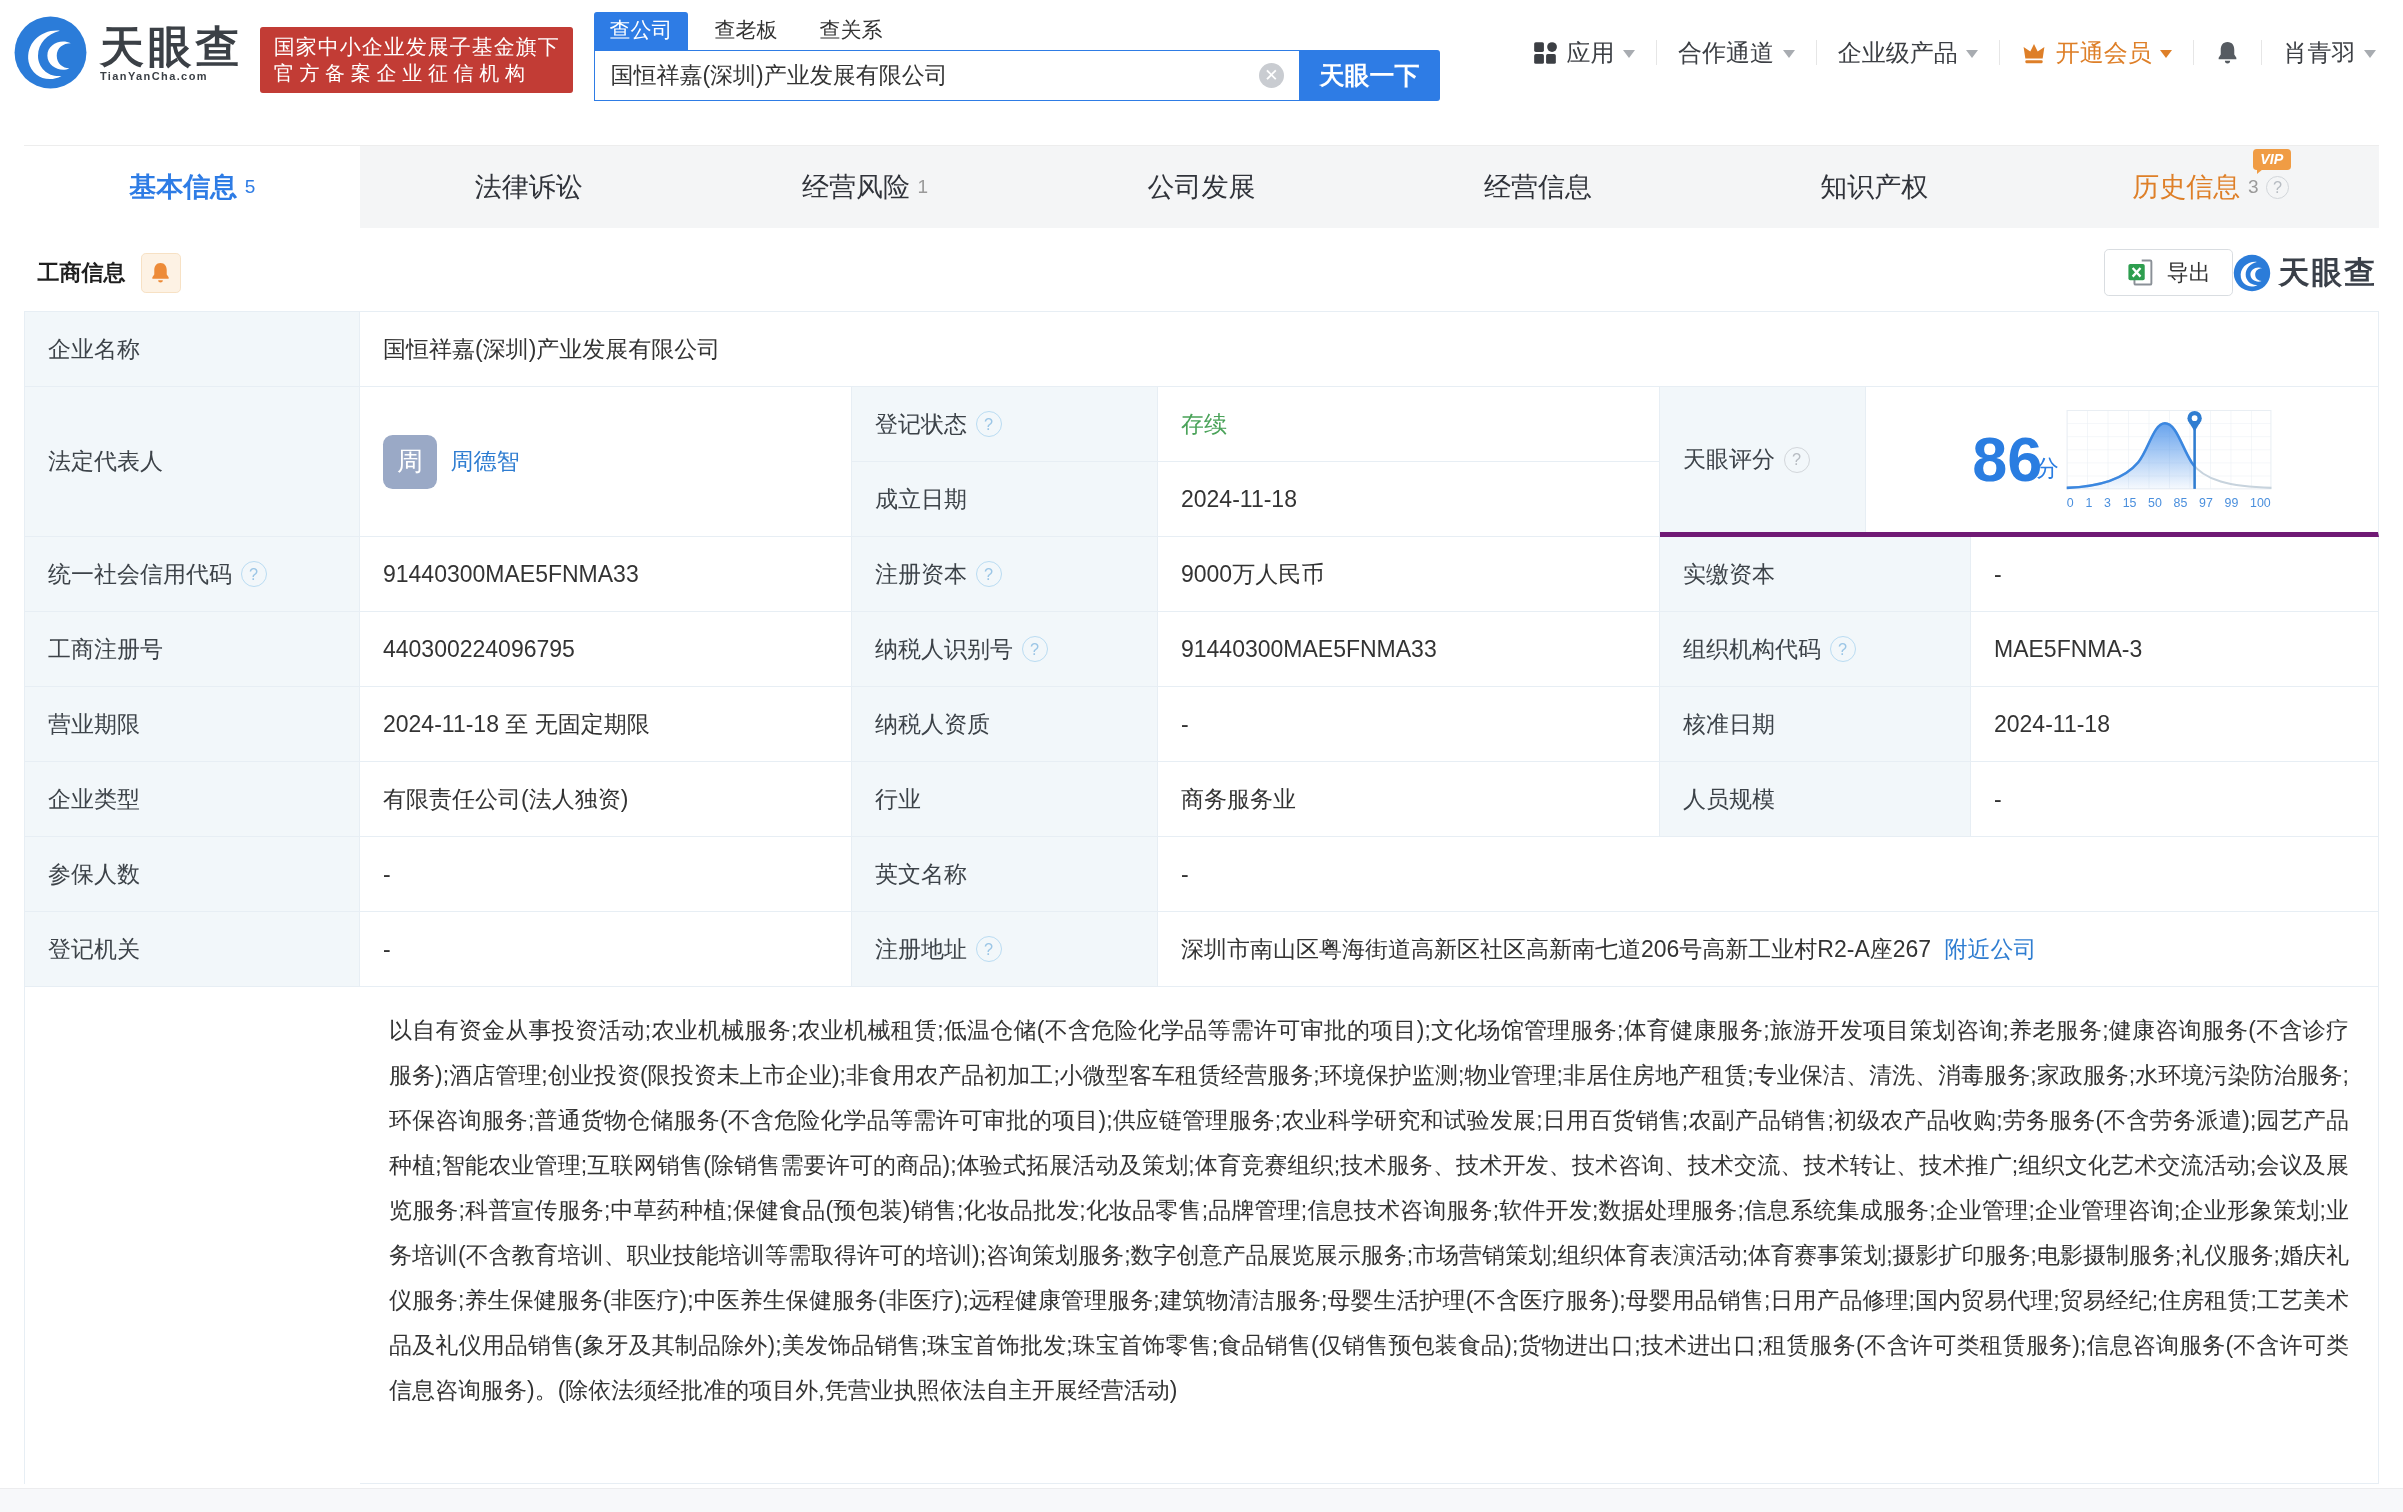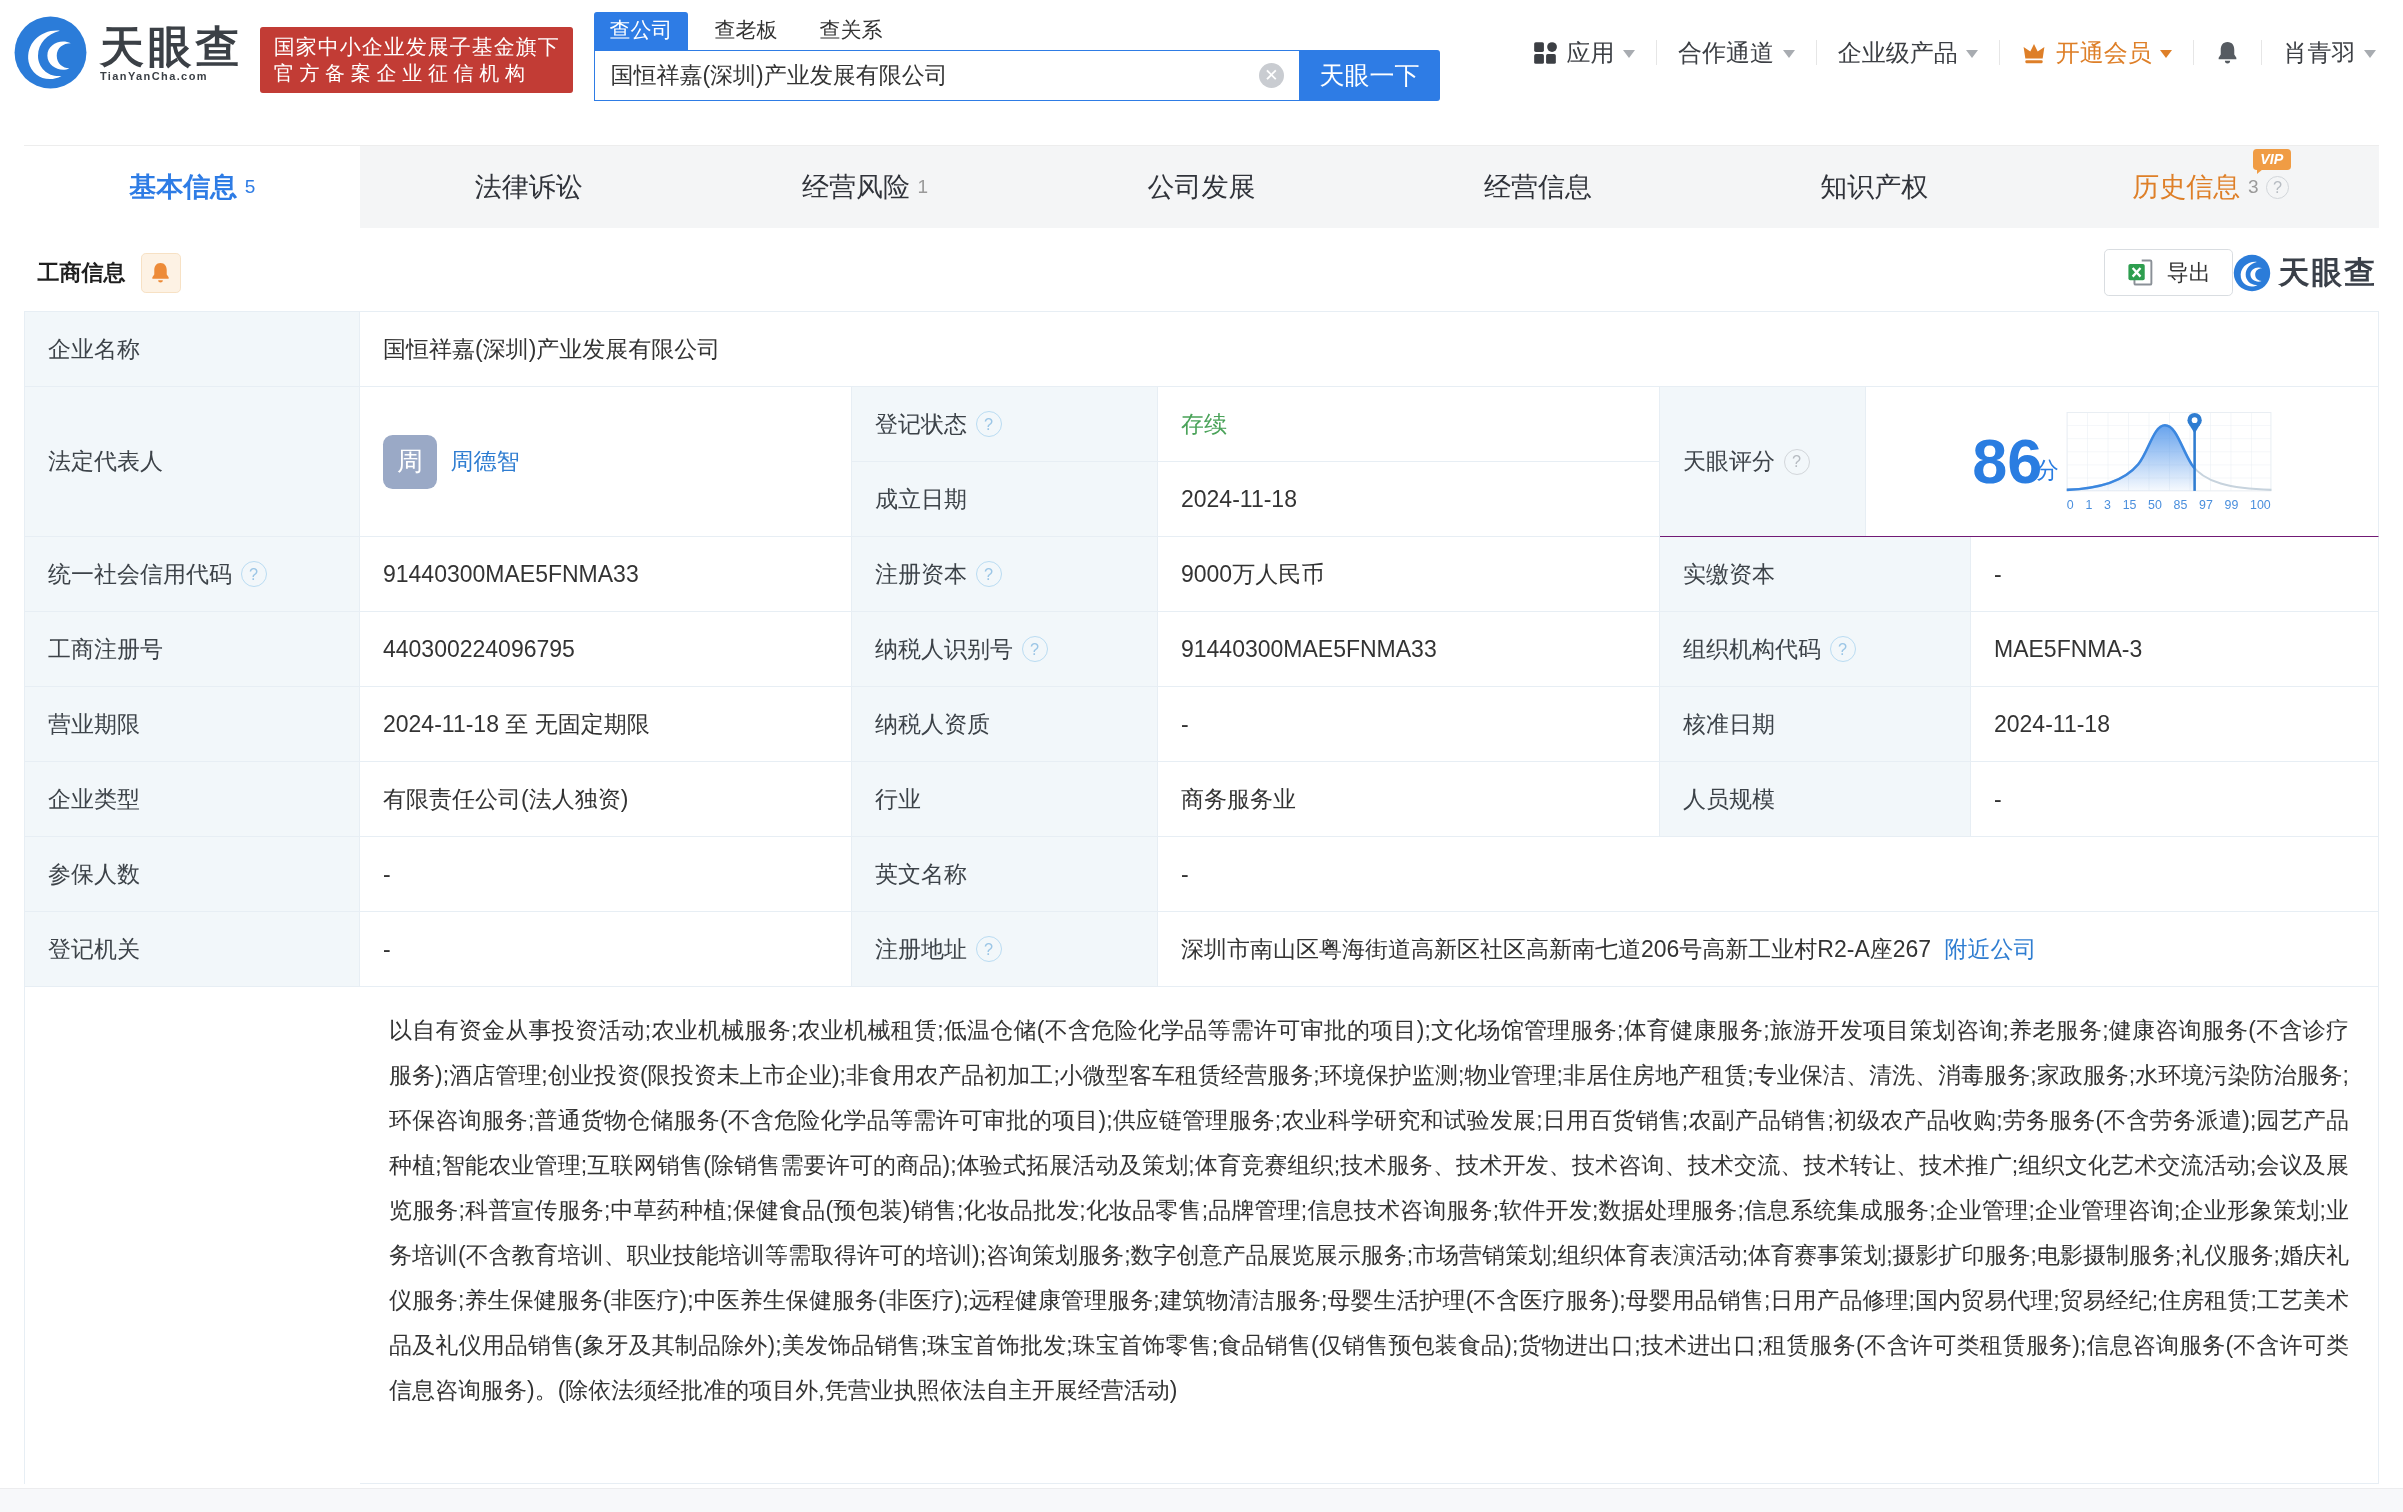--- a/index.html
+++ b/index.html
@@ -18,21 +18,21 @@
   .gov-badge .l2 { font-size:20px; line-height:26px; letter-spacing:5.7px; }
   .search-area { margin-left:21px; margin-top:0; }
   .search-tabs { display:flex; align-items:flex-end; }
   .stab { font-size:21px; color:#333; padding:4.8px 15.3px 5.7px; cursor:pointer; }
   .stab.active { background:#2e7ce5; color:#fff; border-radius:2.9px 2.9px 0 0; }
   .stab + .stab { margin-left:11.5px; }
   .search-row { display:flex; }
   .input-wrap { position:relative; }
   .input-wrap input { width:705px; height:51px; border:1.9px solid #2e7ce5; border-right:none; font-size:23px; color:#333; padding:0 57px 0 15.3px; outline:none; font-family:inherit; }
   .clear-btn { position:absolute; right:15.3px; top:13.4px; width:25px; height:25px; border-radius:50%; background:#c9ccd1; color:#fff; font-size:17px; line-height:25px; text-align:center; cursor:pointer; }
-  .search-btn { width:141px; height:51px; background:#2e7ce5; color:#fff; font-size:25px; border:none; cursor:pointer; font-family:inherit; border-radius:0 2.9px 2.9px 0; }
+  .search-btn { width:141px; height:51px; background:#2e7ce5; color:#fff; font-size:25px; border:none; cursor:pointer; font-family:inherit; border-radius:0 2.9px 2.9px 0;font-weight:bold; }
   .top-nav { margin-left:auto; display:flex; align-items:center; margin-top:25px; }
   .nav-item { display:flex; align-items:center; gap:8.6px; font-size:24px; color:#3c3f44; cursor:pointer; white-space:nowrap; }
   .nav-item.vip { color:#de7f28; }
   .caret { width:0; height:0; border-left:6.7px solid transparent; border-right:6.7px solid transparent; border-top:8.6px solid #a8acb1; margin-top:2.9px; }
   .nav-item.vip .caret { border-top-color:#de7f28; }
   .divider { width:1px; height:25px; background:#e6e6e6; margin:0 21px; }
   .icon-svg { display:inline-block; }
 
   
   .page-tabs { margin:46px 24px 0; display:flex; background:#f4f5f6; border-top:1px solid #ededed; }
@@ -60,21 +60,21 @@
   .lbl { background:#f2f7fa; gap:8.6px; color:#3d4349; }
   .val { background:#fff; color:#333; gap:13.4px; }
   .span5 { grid-column:2 / -1; }
   .rs2 { grid-row:span 2; }
   .help { width:26px; height:26px; border:1.9px solid #badcf2; border-radius:50%; color:#9cc6e6; font-size:16.3px; display:inline-flex; align-items:center; justify-content:center; flex:none; cursor:pointer; }
   .help::after { content:"?"; }
   .help.gray { border-color:#d2d6da; color:#b7bcc2; }
   .avatar { width:54px; height:54px; border-radius:9.6px; background:#9aa9c6; color:#fff; font-size:26px; display:flex; align-items:center; justify-content:center; flex:none; cursor:pointer; }
   .link { color:#2f7dd1; cursor:pointer; }
   .status-green { color:#4ba35a; }
-  .score-wrap { grid-column:5 / -1; grid-row:span 2; display:flex; border-right:1px solid #e7eef4; border-bottom:1px solid #701a75; }
+  .score-wrap { grid-column:5 / -1; grid-row:span 2; display:flex; border-right:1px solid #e7eef4; border-bottom:5px solid #701a75; }
   .score-lbl { width:206px; flex:none; background:#f2f7fa; display:flex; align-items:center; gap:8.6px; padding:0 23px; border-right:1px solid #e7eef4; color:#3d4349; }
   .score-val { flex:1; background:#fff; display:flex; align-items:center; justify-content:center; gap:7px; }
   .score-num { font-size:63px; font-weight:bold; color:#2a7de1; line-height:1; }
   .score-unit { font-size:23px; color:#2a7de1; margin:17px 0 0 -13.4px; }
   .chart-box { display:flex; flex-direction:column; width:206px; }
   .chart-axis { display:flex; justify-content:space-between; font-size:12.4px; color:#4a8fdd; margin-top:2.9px; padding:0 1px; }
   .scope-val { display:block; padding:21px 29px; line-height:45px; text-align:justify; min-height:497px; }
 
   .footer-strip { height:32.5px; margin-top:3.8px; background:#f7f8fa; border-top:1px solid #ececee; }
 </style>

